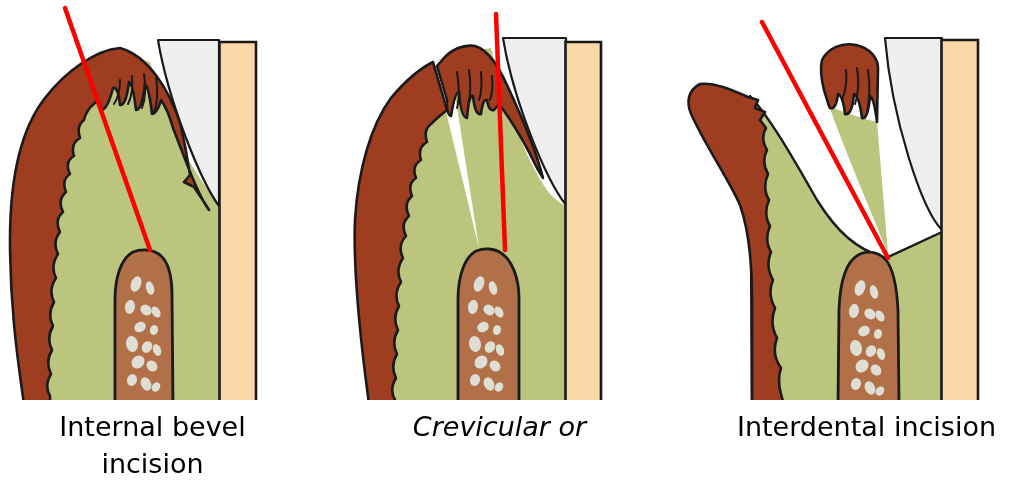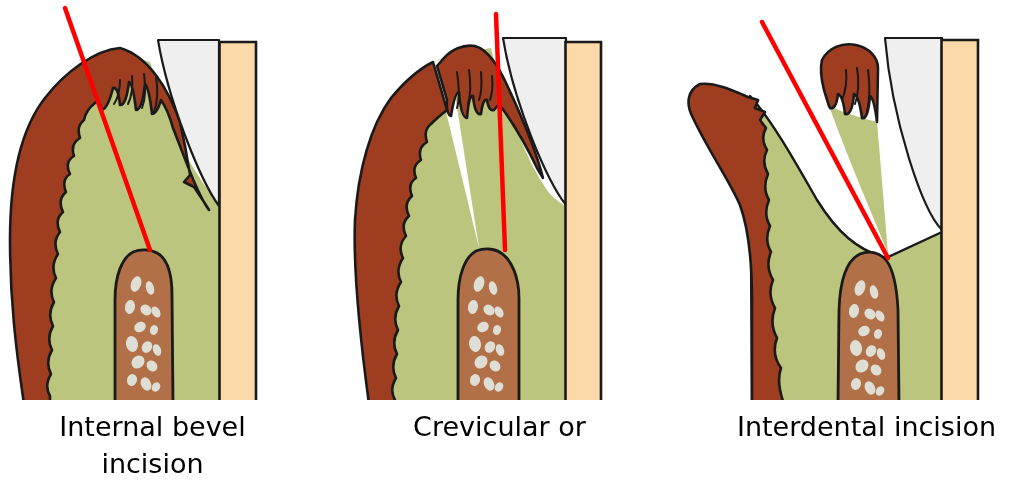--- a/index.html
+++ b/index.html
@@ -3,21 +3,21 @@
 <meta charset="utf-8">
 <style>
   html,body{margin:0;padding:0;background:#ffffff;width:1024px;height:497px;overflow:hidden;}
   .figure-row{display:flex;width:1024px;height:497px;}
   .panel{width:341px;height:497px;display:flex;flex-direction:column;align-items:center;}
   .panel svg{display:block;width:341px;height:400px;}
   .caption{font-family:"DejaVu Sans","Liberation Sans",sans-serif;font-size:27px;line-height:37px;
            color:#000;text-align:center;width:341px;margin-top:8px;position:relative;}
   .cap-line{display:block;white-space:nowrap;}
   .panel:nth-child(1) .caption{left:-18px;}
-  .panel:nth-child(2) .caption{left:-12px;}
+  .panel:nth-child(2) .caption{left:-12px;font-style:italic;}
   .panel:nth-child(3) .caption{left:14px;}
 
   
   .gingiva       {fill:var(--gingiva-outer);stroke:var(--outline);stroke-width:2.6;stroke-linejoin:round;}
   .connective    {fill:var(--connective-tissue);stroke:none;}
   .connective-st {fill:var(--connective-tissue);stroke:var(--outline);stroke-width:2.4;stroke-linejoin:round;}
   .crown         {fill:var(--tooth-crown);stroke:var(--outline);stroke-width:2.2;stroke-linejoin:round;}
   .root          {fill:var(--tooth-root);stroke:var(--outline);stroke-width:2.6;}
   .bone          {fill:var(--alveolar-bone);stroke:var(--outline);stroke-width:2.8;stroke-linejoin:round;}
   .bone-speckles ellipse{fill:var(--bone-speckle);stroke:none;}

